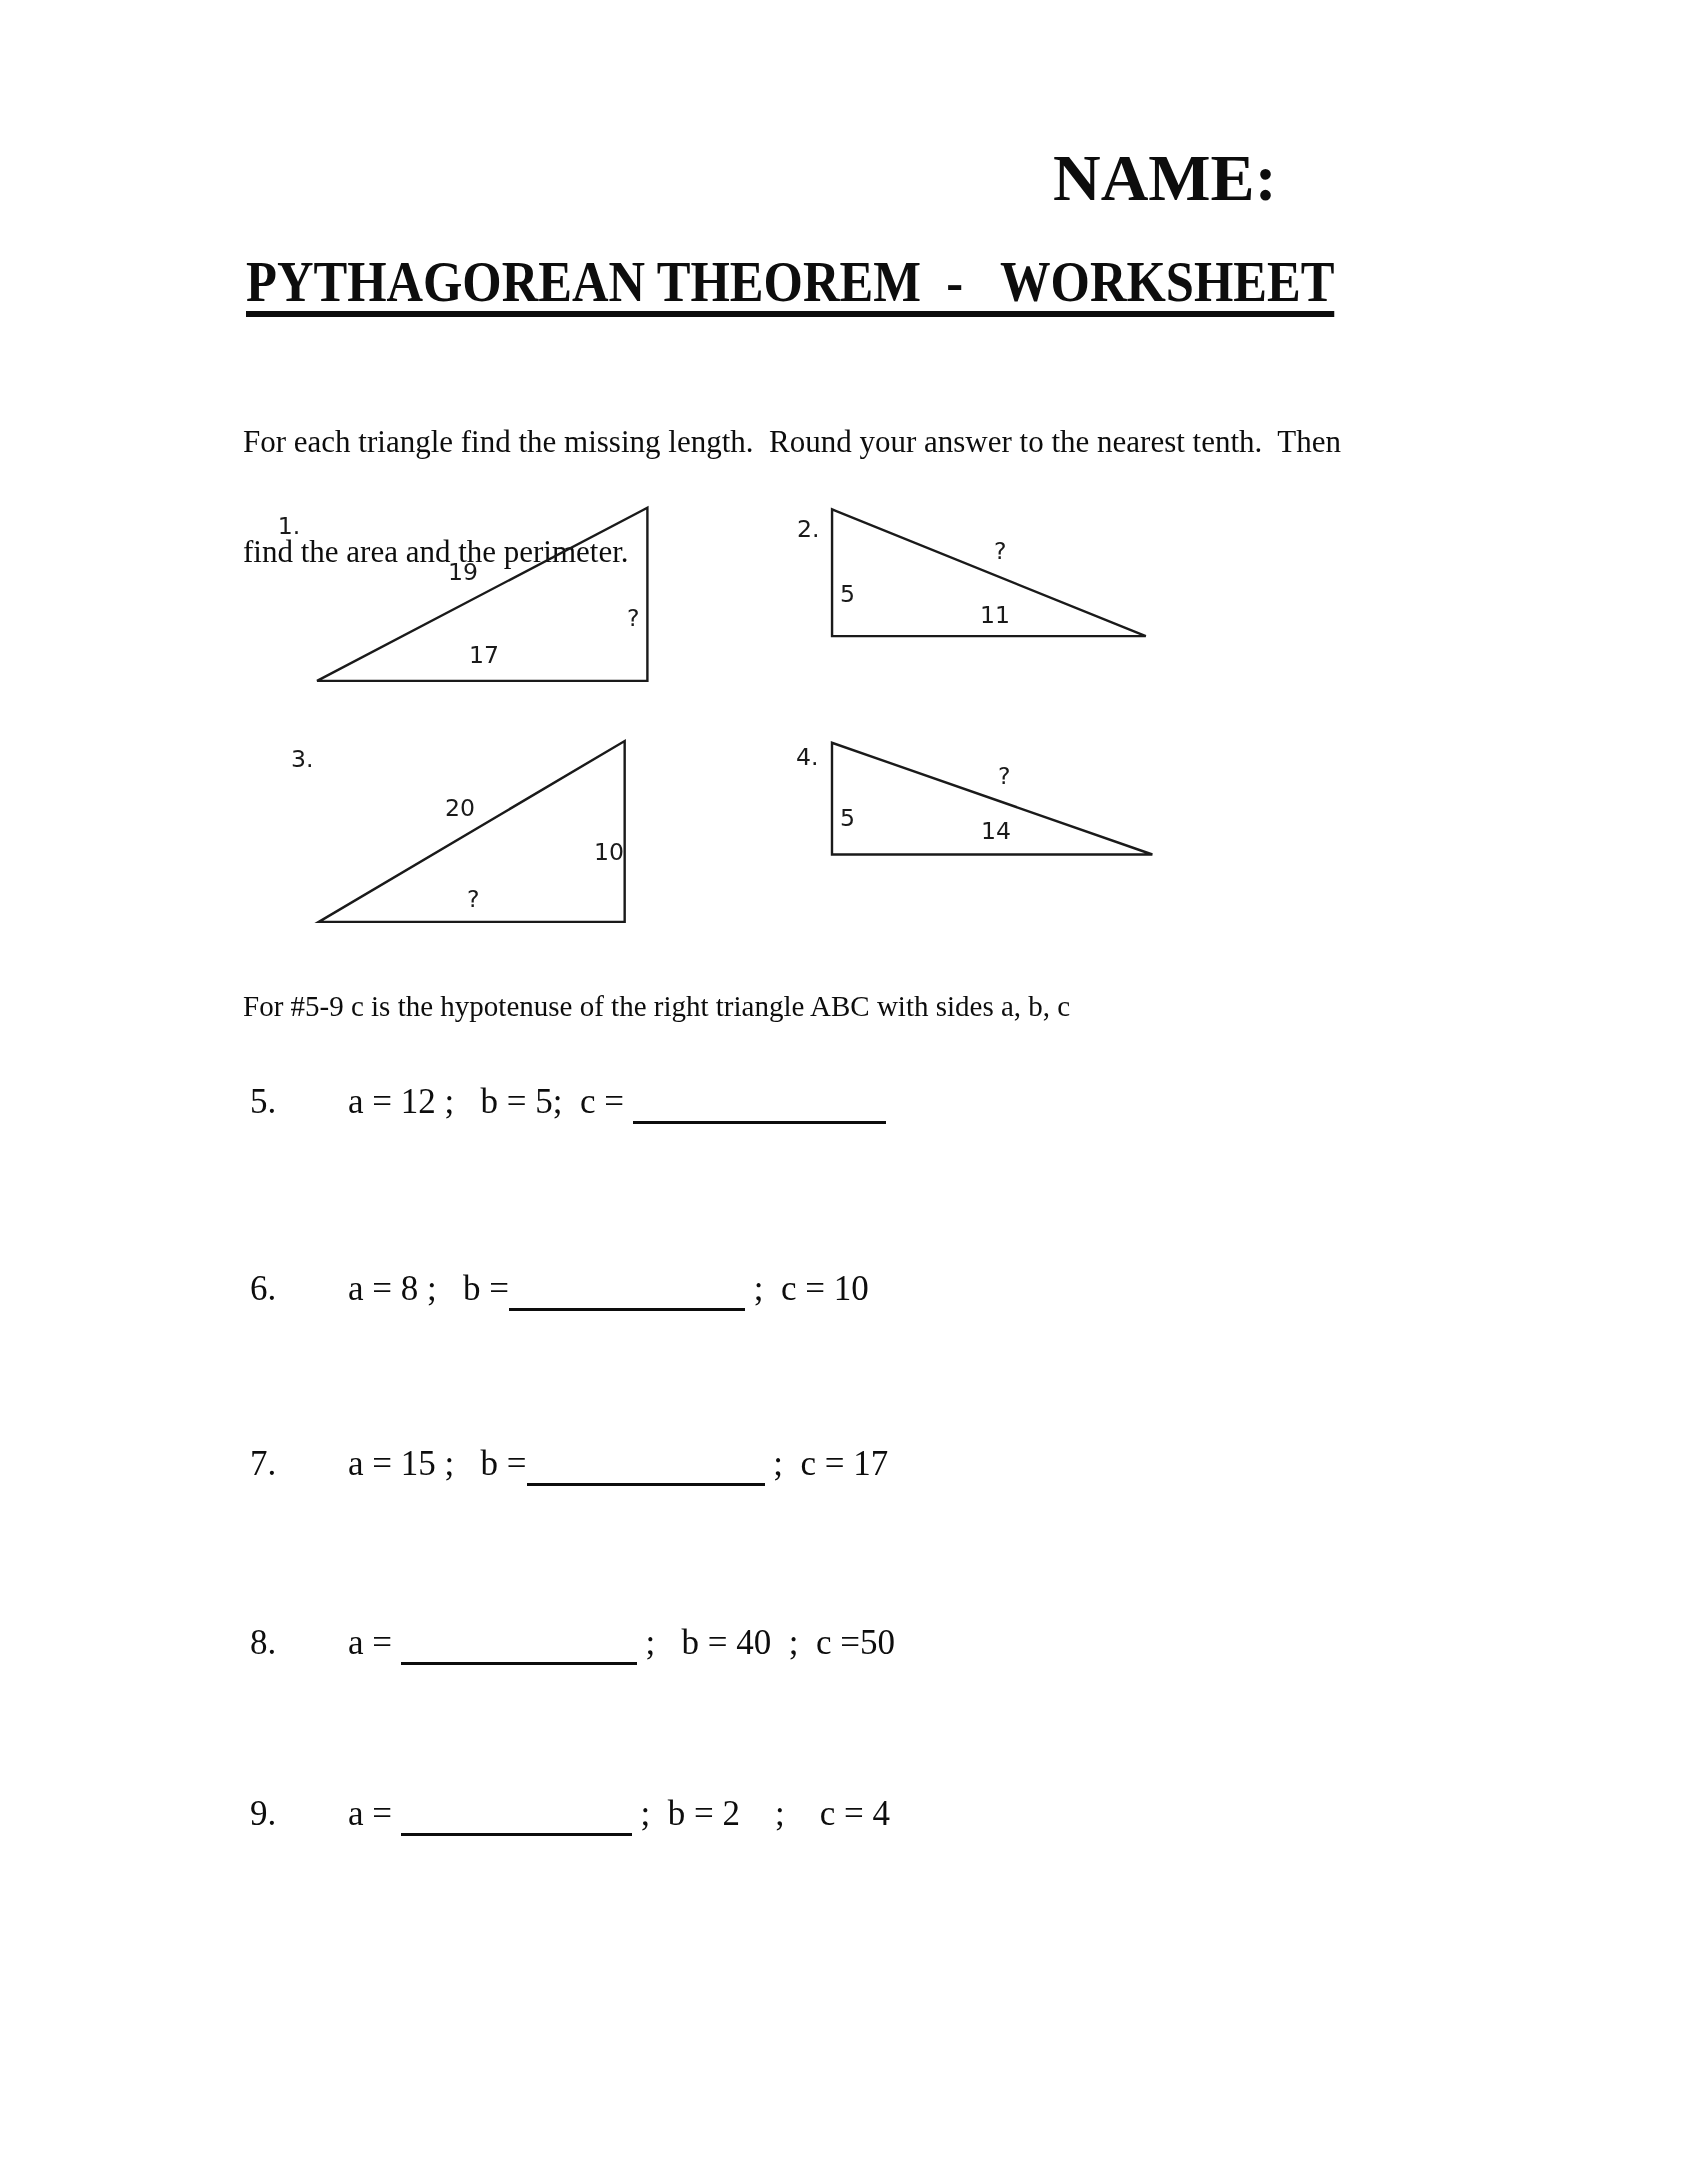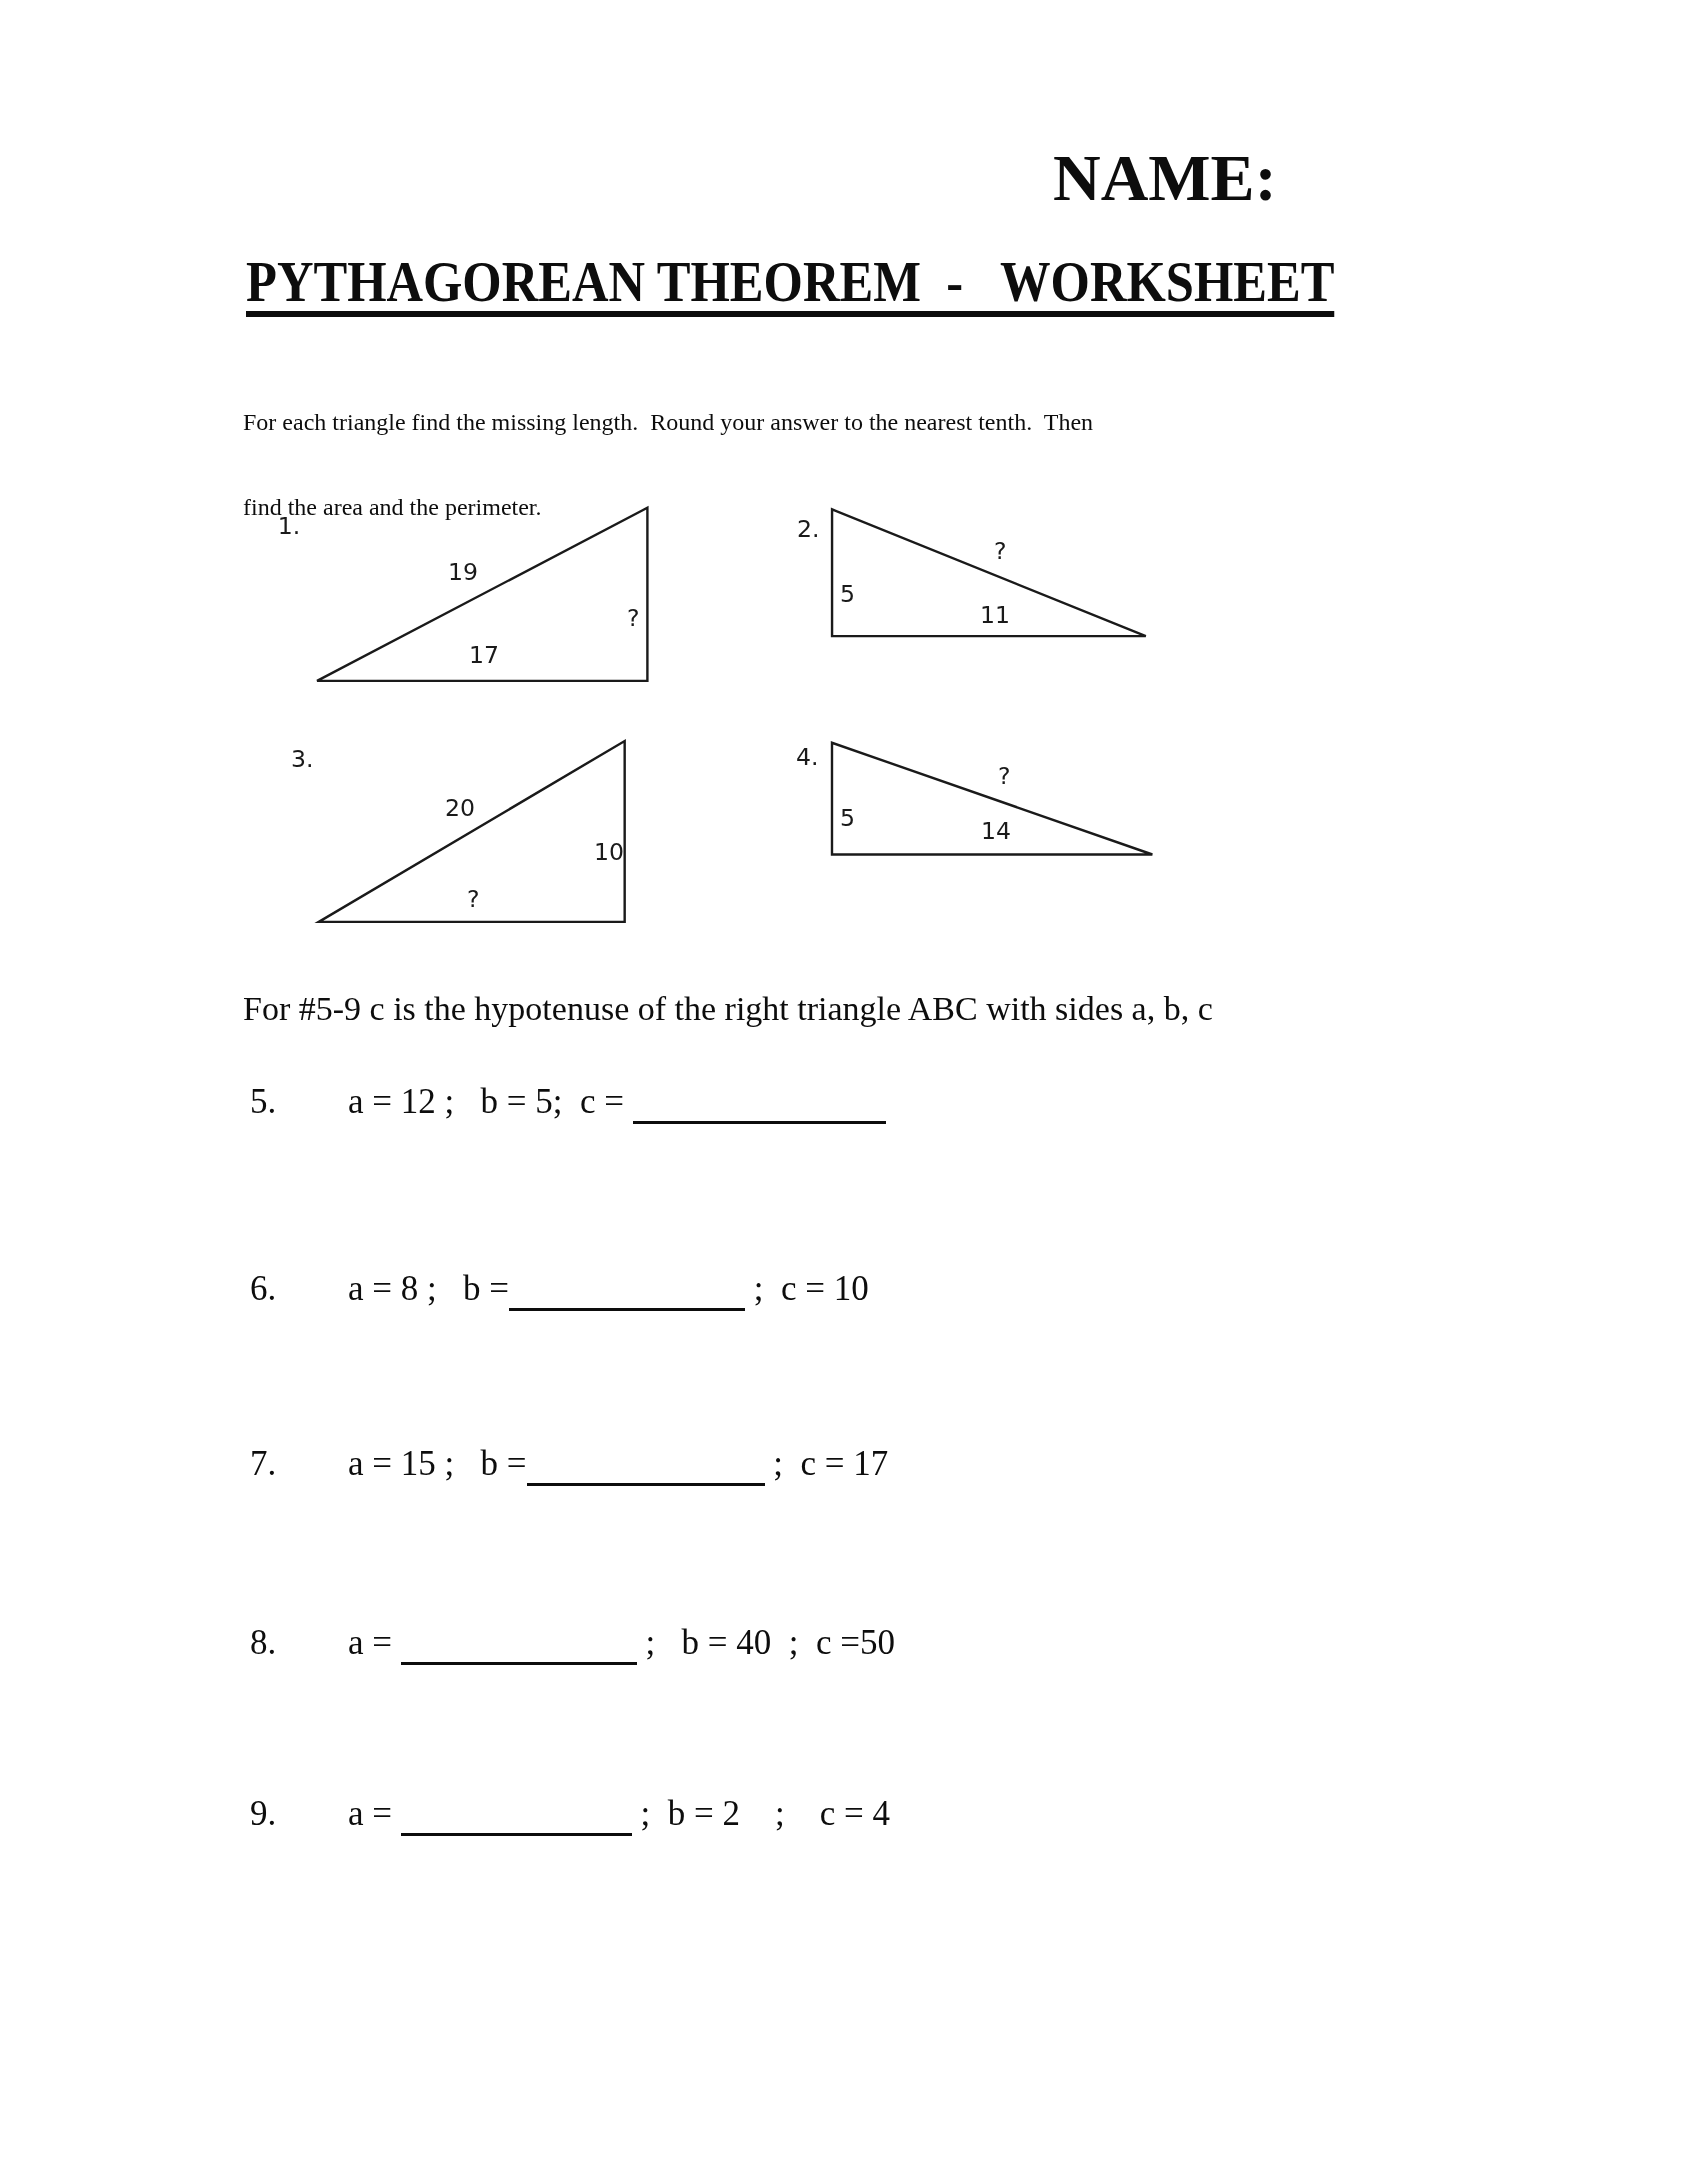--- a/index.html
+++ b/index.html
@@ -30,41 +30,41 @@
     line-height: 1;
     white-space: pre;
     border-bottom: 6.1px solid #0d0d0d;
     transform: scaleX(0.872);
     transform-origin: left top;
   }
   .instructions {
     position: absolute;
     left: 243px;
     top: 351px;
-    font-size: 24px;
+    font-size: 31px;
     line-height: 1.18;
     white-space: pre-wrap;
     width: 1223px;
   }
   .tri { position: absolute; }
   .tri svg { position: absolute; left: 0; top: 0; display: block; }
   .tri polygon { fill: none; stroke: #1a1a1a; stroke-width: 2.75; stroke-linejoin: miter; }
   .tri .lbl, .tri .tri-num {
     position: absolute;
     font-family: "DejaVu Sans", sans-serif;
     font-size: 23.6px;
     line-height: 1;
     color: #1a1a1a;
     white-space: pre;
   }
   .section-heading {
     position: absolute;
     left: 243px;
     top: 992px;
-    font-size: 34px;
+    font-size: 29px;
     line-height: 1;
     white-space: pre-wrap;
   }
   .problem {
     position: absolute;
     left: 250px;
     display: flex;
     font-size: 35px;
     line-height: 1;
     white-space: pre-wrap;

